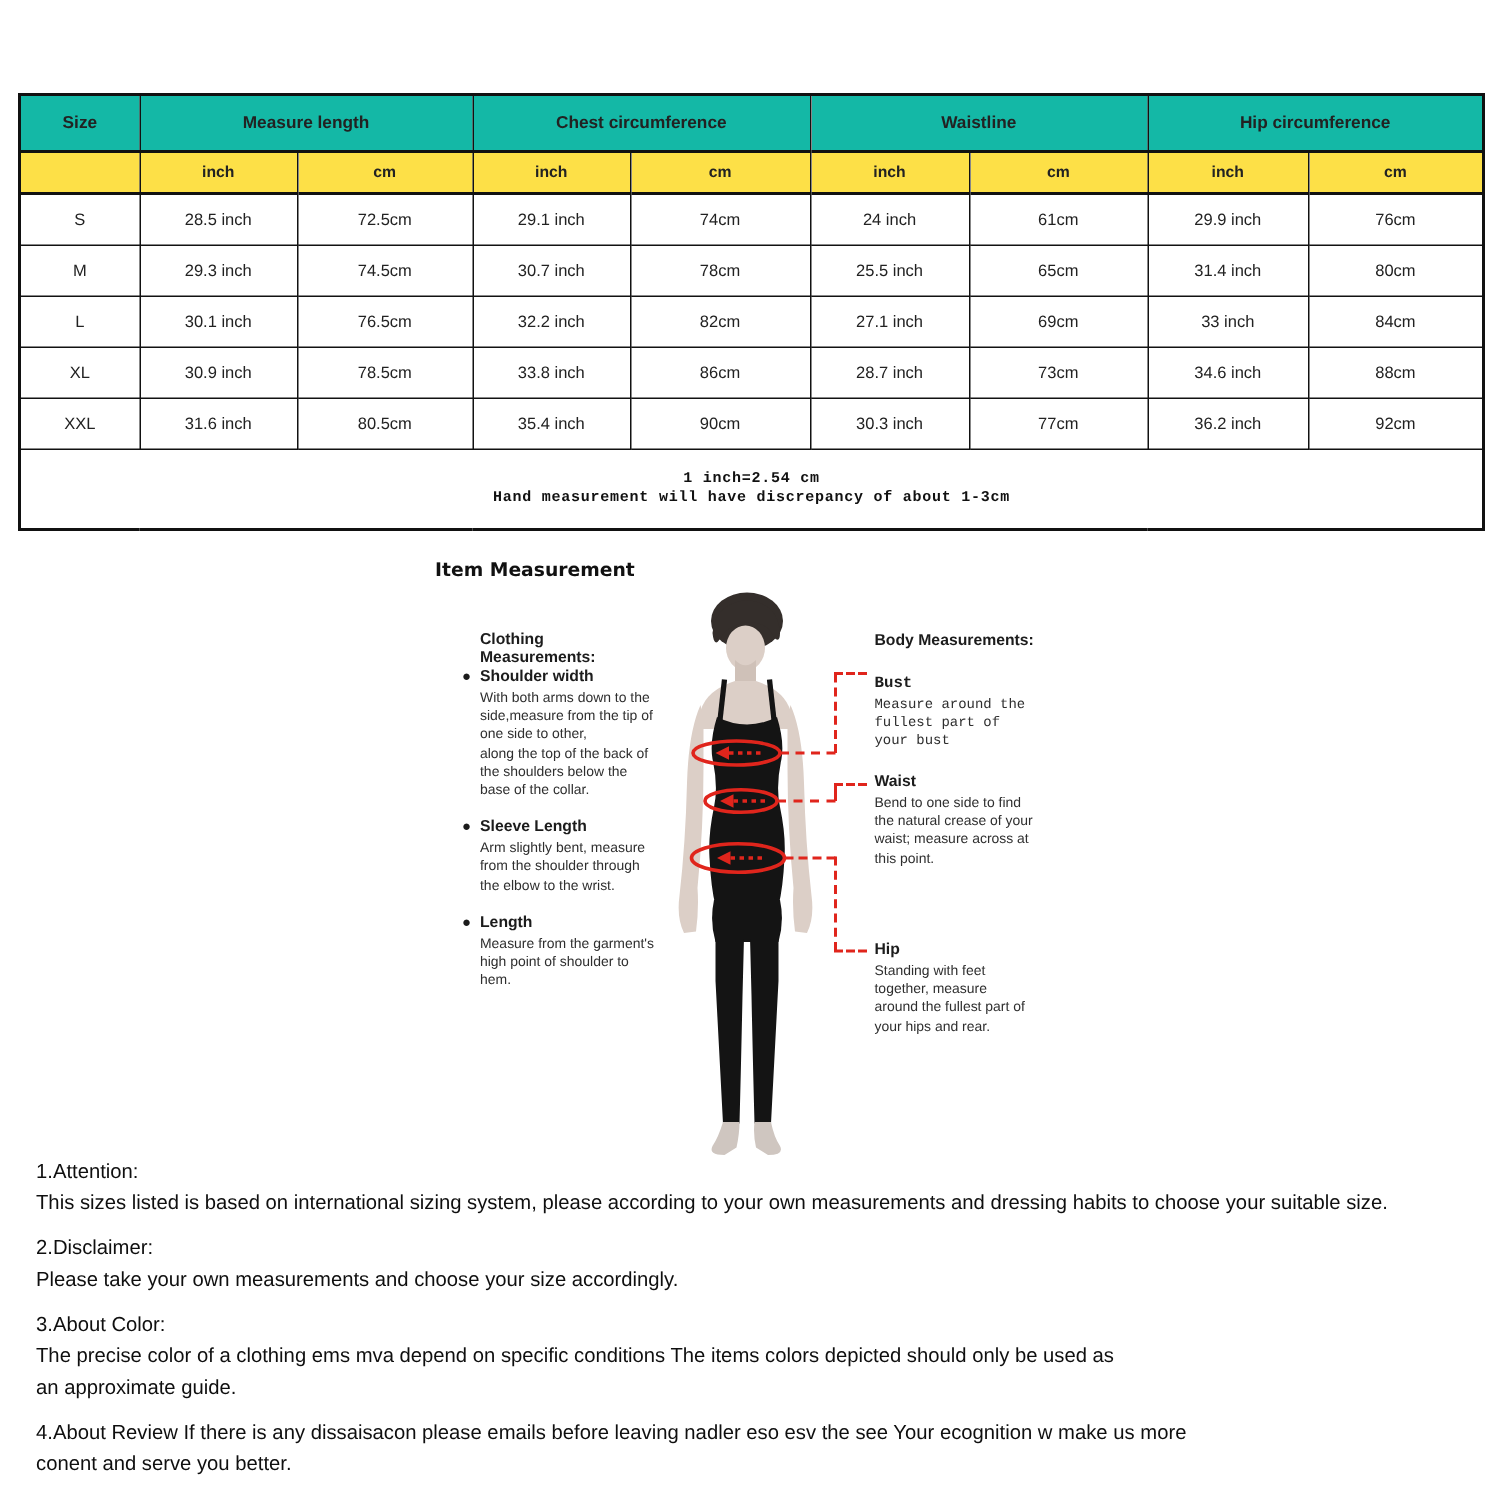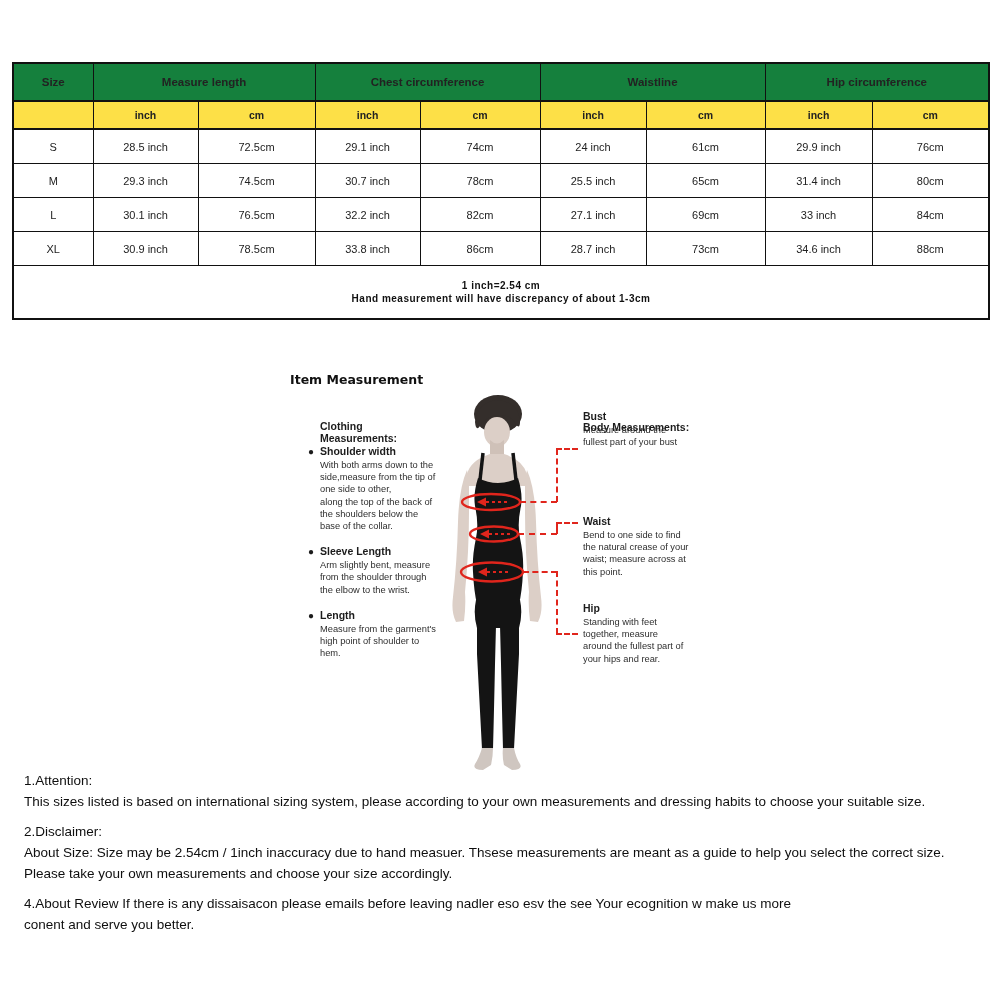--- a/index.html
+++ b/index.html
@@ -4,25 +4,25 @@
 <style>
   html,body{margin:0;padding:0;background:#fff;}
   .page{position:relative;width:1000px;height:1000px;background:#fff;overflow:hidden;
         font-family:"Liberation Sans",sans-serif;color:#1a1a1a;}
 
   
   .size-table{position:absolute;left:12px;top:62px;width:976px;border-collapse:collapse;
               table-layout:fixed;border:2px solid #111;}
   .size-table td,.size-table th{border:1px solid #111;text-align:center;vertical-align:middle;
               font-size:11px;color:#222;padding:0;overflow:hidden;}
-  .size-table thead .grp{height:36px;background:#15803d;font-weight:bold;font-size:11.5px;border-bottom:2px solid #111;}
+  .size-table thead .grp{height:36px;background:#14b8a6;font-weight:bold;font-size:11.5px;border-bottom:2px solid #111;}
   .size-table thead .unit{height:26px;background:#fde047;font-size:10.5px;border-bottom:2px solid #111;}
   .size-table tbody td{height:33px;background:#fff;}
   .size-table .footrow td{height:52px;background:#fff;border-top:1px solid #111;}
-  .footnote{font-family:Liberation Sans, sans-serif;font-weight:bold;
+  .footnote{font-family:Liberation Mono, monospace;font-weight:bold;
             font-size:10px;line-height:13px;color:#111;letter-spacing:0.5px;}
 
   
   .mtitle{position:absolute;left:290px;top:372px;font-size:12.5px;font-weight:bold;color:#111;
           font-family:"DejaVu Sans",sans-serif;text-align:center;}
   .mcol{position:absolute;font-family:Liberation Sans, sans-serif;color:#1c1c1c;}
   .mcol .mhead{font-size:10.5px;font-weight:bold;margin:0 0 1px 12px;}
   .mcol ul{list-style:none;margin:0;padding:0;}
   .mcol li{margin:0 0 13px 0;position:relative;padding-left:12px;}
   .mcol li .bullet{position:absolute;left:0;top:1px;font-size:10px;}
@@ -119,20 +119,31 @@
           <td>XL</td>
           <td>30.9 inch</td>
           <td>78.5cm</td>
           <td>33.8 inch</td>
           <td>86cm</td>
           <td>28.7 inch</td>
           <td>73cm</td>
           <td>34.6 inch</td>
           <td>88cm</td>
         </tr>
+        <tr>
+          <td>XXL</td>
+          <td>31.6 inch</td>
+          <td>80.5cm</td>
+          <td>35.4 inch</td>
+          <td>90cm</td>
+          <td>30.3 inch</td>
+          <td>77cm</td>
+          <td>36.2 inch</td>
+          <td>92cm</td>
+        </tr>
       </tbody>
     <tfoot>
       <tr class="footrow">
         <td colspan="9">
           <div class="footnote">1 inch=2.54 cm</div>
           <div class="footnote">Hand measurement will have discrepancy of about 1-3cm</div>
         </td>
       </tr>
     </tfoot>
   </table>
@@ -213,43 +224,47 @@
   <div class="dash-h" style="left:518px;top:533px;width:39px;"></div>
   <div class="dash-v" style="left:556px;top:523px;height:11px;"></div>
   <div class="dash-h" style="left:556px;top:522px;width:22px;"></div>
 
   <div class="dash-h" style="left:523px;top:571px;width:34px;"></div>
   <div class="dash-v" style="left:556px;top:571px;height:63px;"></div>
   <div class="dash-h" style="left:556px;top:633px;width:22px;"></div>
 
   <div class="mcol right-col">
     <div class="mhead" style="position:absolute;left:583px;top:421px;width:110px;">Body Measurements:</div>
-    <div class="item" style="left:583px;top:410px;">
+    <div class="item" style="left:583px;top:450px;font-family:Liberation Mono, monospace;">
       <div class="mname">Bust</div>
       <div class="mdesc">Measure around the fullest part of your bust</div>
     </div>
     <div class="item" style="left:583px;top:515px;">
       <div class="mname">Waist</div>
       <div class="mdesc">Bend to one side to find the natural crease of your waist; measure across at this point.</div>
     </div>
-    <div class="item" style="left:583px;top:602px;">
+    <div class="item" style="left:583px;top:627px;">
       <div class="mname">Hip</div>
       <div class="mdesc">Standing with feet together, measure around the fullest part of your hips and rear.</div>
     </div>
   </div>
 
   <div class="notes">
       <div class="block">
         <p>1.Attention:</p>
         <p>This sizes listed is based on international sizing system, please according to your own measurements and dressing habits to choose your suitable size.</p>
       </div>
       <div class="block">
         <p>2.Disclaimer:</p>
-        <p>About Size: Size may be 2.54cm / 1inch inaccuracy due to hand measuer. Thsese measurements are meant as a guide to help you select the correct size.</p>
         <p>Please take your own measurements and choose your size accordingly.</p>
+      </div>
+      <div class="block">
+        <p>3.About Color:</p>
+        <p>The precise color of a clothing ems mva depend on specific conditions The items colors depicted should only be used as</p>
+        <p>an approximate guide.</p>
       </div>
       <div class="block">
         <p>4.About Review If there is any dissaisacon please emails before leaving nadler eso esv the see Your ecognition w make us more</p>
         <p>conent and serve you better.</p>
       </div>
     </div>
 
 </div>
 
 </body></html>

